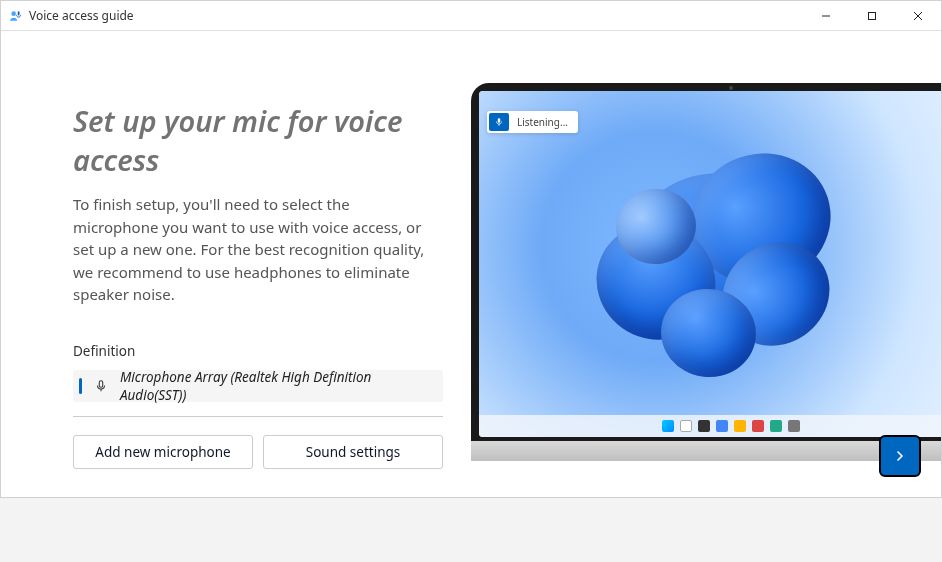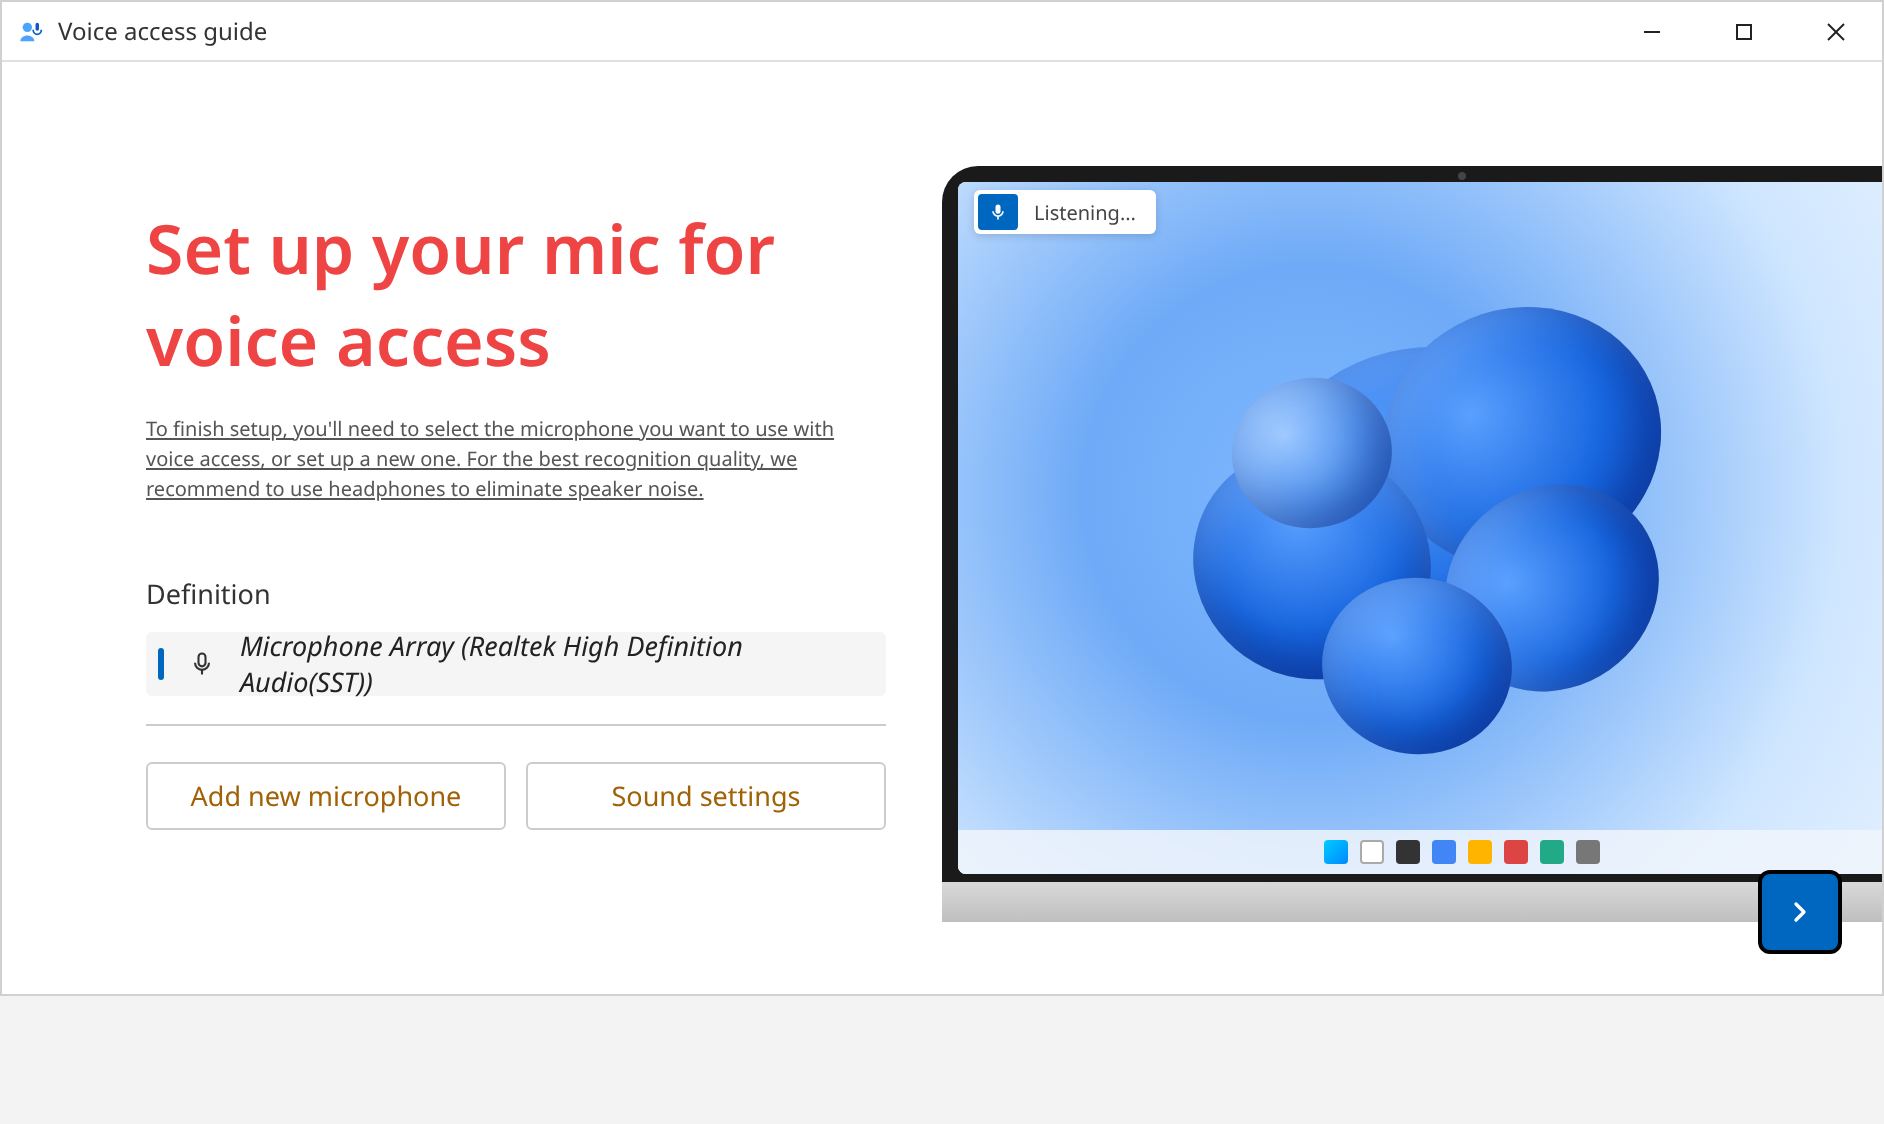--- a/index.html
+++ b/index.html
@@ -15,36 +15,36 @@
   .titlebar-left { display: flex; align-items: center; gap: 6px; }
   .titlebar-icon svg { width: 14px; height: 14px; display: block; }
   .titlebar-controls { display: flex; }
   .titlebar-controls .ctrl { width: 46px; height: 30px; display: flex; align-items: center; justify-content: center; }
   .content {
     flex: 1; display: flex; position: relative; overflow: hidden;
   }
   .left-pane {
     padding: 70px 30px 0 72px; width: 460px;
   }
-  .heading { font-size: 34px; font-weight: 600; color: #ef4444; margin-bottom: 14px; }
-  .desc { font-size: 10px; color: #555; line-height: 1.5; max-width: 370px; margin-bottom: 36px; text-decoration: underline; }
+  .heading { font-size: 29px; font-weight: 600; color: #737373; margin-bottom: 14px; font-style: italic; }
+  .desc { font-size: 15px; color: #555; line-height: 1.5; max-width: 370px; margin-bottom: 36px; }
   .label { font-size: 13.5px; color: #333; margin-bottom: 10px; }
   .mic-select {
     display: flex; align-items: center; height: 32px; background: #f5f5f5;
     border-radius: 3px; padding: 0 6px; gap: 12px; font-size: 13.5px; color: #222;
     width: 370px;
     font-style: italic;
   }
   .mic-select .accent-bar { width: 3px; height: 16px; background: #0067c0; border-radius: 2px; }
   .mic-select .mic-ico svg { width: 14px; height: 14px; display: block; color: #333; }
   .sep { height: 1px; background: #ccc; width: 370px; margin: 14px 0 18px 0; }
   .btn-row { display: flex; gap: 10px; width: 370px; }
   .btn {
     flex: 1; height: 34px; border: 1px solid #ccc; background: #fff; border-radius: 3px;
-    display: flex; align-items: center; justify-content: center; font-size: 13.5px; color: #a16207;
+    display: flex; align-items: center; justify-content: center; font-size: 13.5px; color: #0f172a;
     cursor: default;
   }
   .right-pane {
     position: absolute; right: 0; top: 52px; width: 470px; height: 390px; overflow: hidden;
   }
   .laptop {
     position: absolute; left: 0; top: 0; width: 520px; height: 390px;
   }
   .laptop-shell {
     position: absolute; left: 0; top: 0; width: 520px; height: 362px;
@@ -75,21 +75,21 @@
     box-shadow: inset -10px -10px 20px rgba(0,0,60,0.25), inset 10px 10px 20px rgba(255,255,255,0.18);
   }
   .p1 { width: 180px; height: 160px; top: 40px; left: 60px; transform: rotate(12deg); }
   .p2 { width: 140px; height: 130px; top: 20px; left: 120px; transform: rotate(-18deg); }
   .p3 { width: 120px; height: 115px; top: 90px; left: 25px; transform: rotate(30deg); }
   .p4 { width: 110px; height: 100px; top: 110px; left: 150px; transform: rotate(-35deg); }
   .p5 { width: 95px; height: 88px; top: 155px; left: 90px; transform: rotate(8deg); }
   .p6 { width: 80px; height: 75px; top: 55px; left: 45px; transform: rotate(-10deg);
         background: radial-gradient(circle at 35% 35%, #9cc8ff 0%, #4d90f0 55%, #185ad0 100%); }
   .va-bar {
-    position: absolute; top: 4px; left: 8px; height: 22px;
+    position: absolute; top: 20px; left: 8px; height: 22px;
     background: #fff; border-radius: 3px; display: flex; align-items: center; gap: 8px;
     padding: 0 10px 0 2px; box-shadow: 0 1px 4px rgba(0,0,0,0.15); font-size: 10px; color: #444;
   }
   .va-mic {
     width: 20px; height: 18px; background: #0067c0; border-radius: 2px;
     display: flex; align-items: center; justify-content: center; color: #fff;
   }
   .va-mic svg { width: 10px; height: 10px; }
   .taskbar {
     position: absolute; bottom: 0; left: 0; right: 0; height: 22px;

